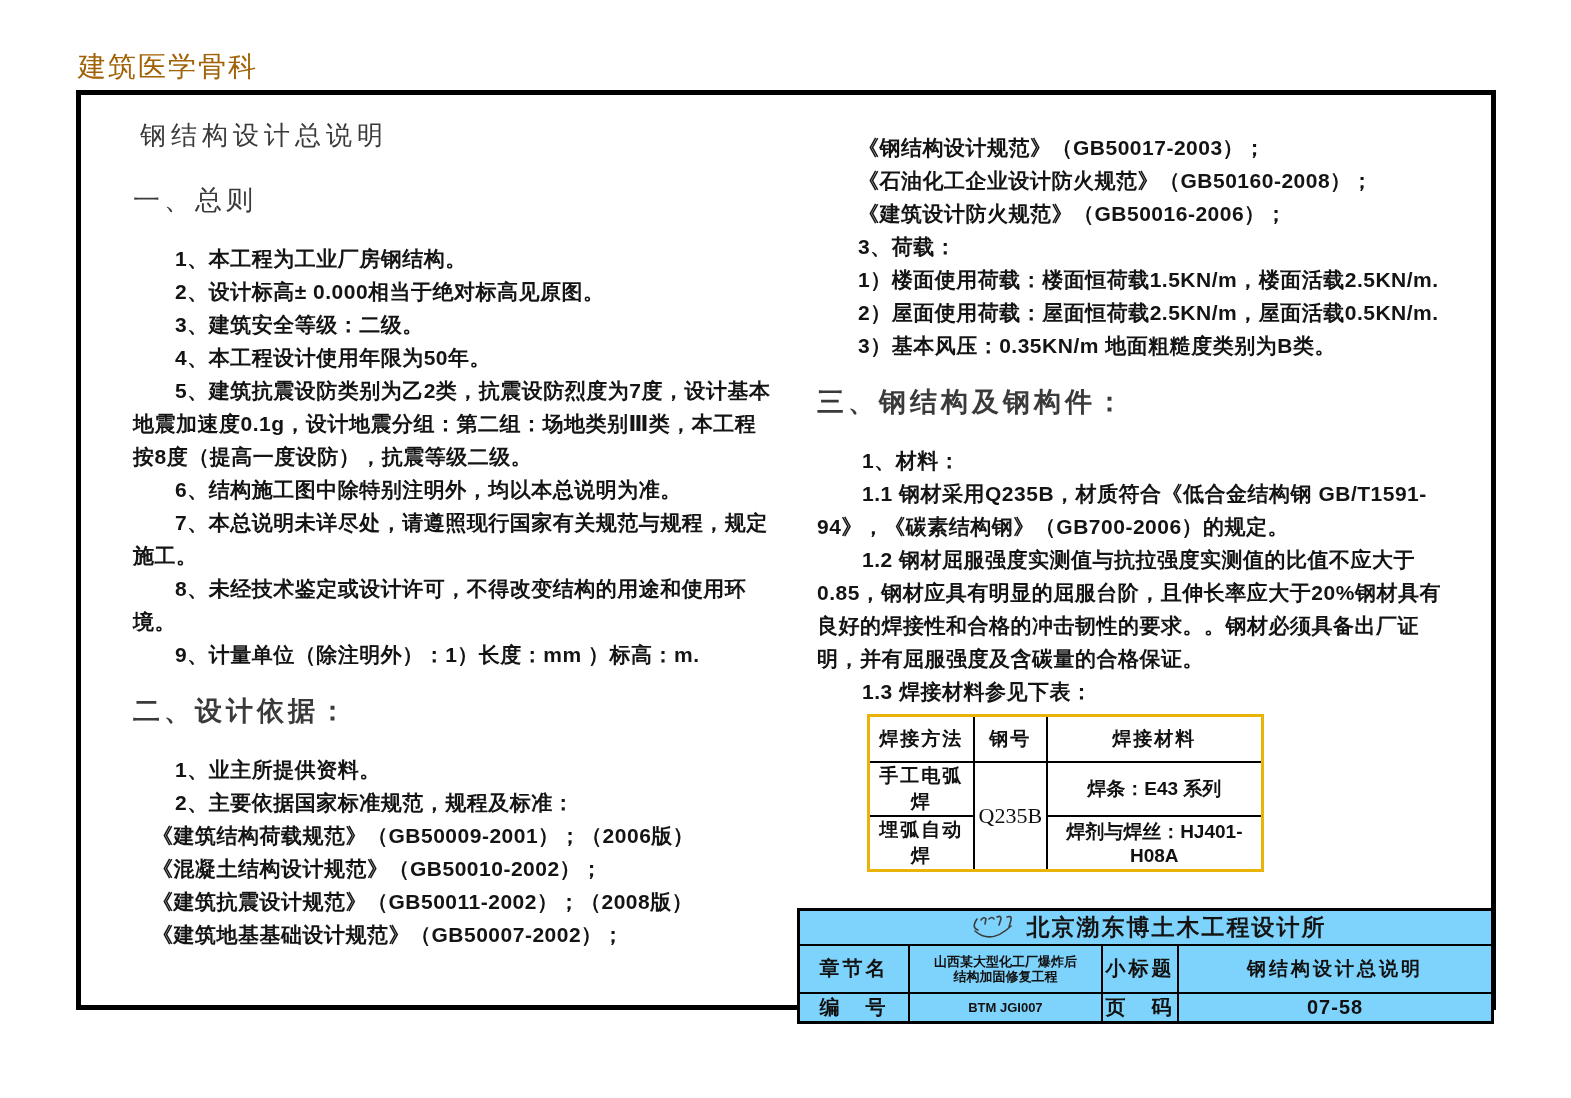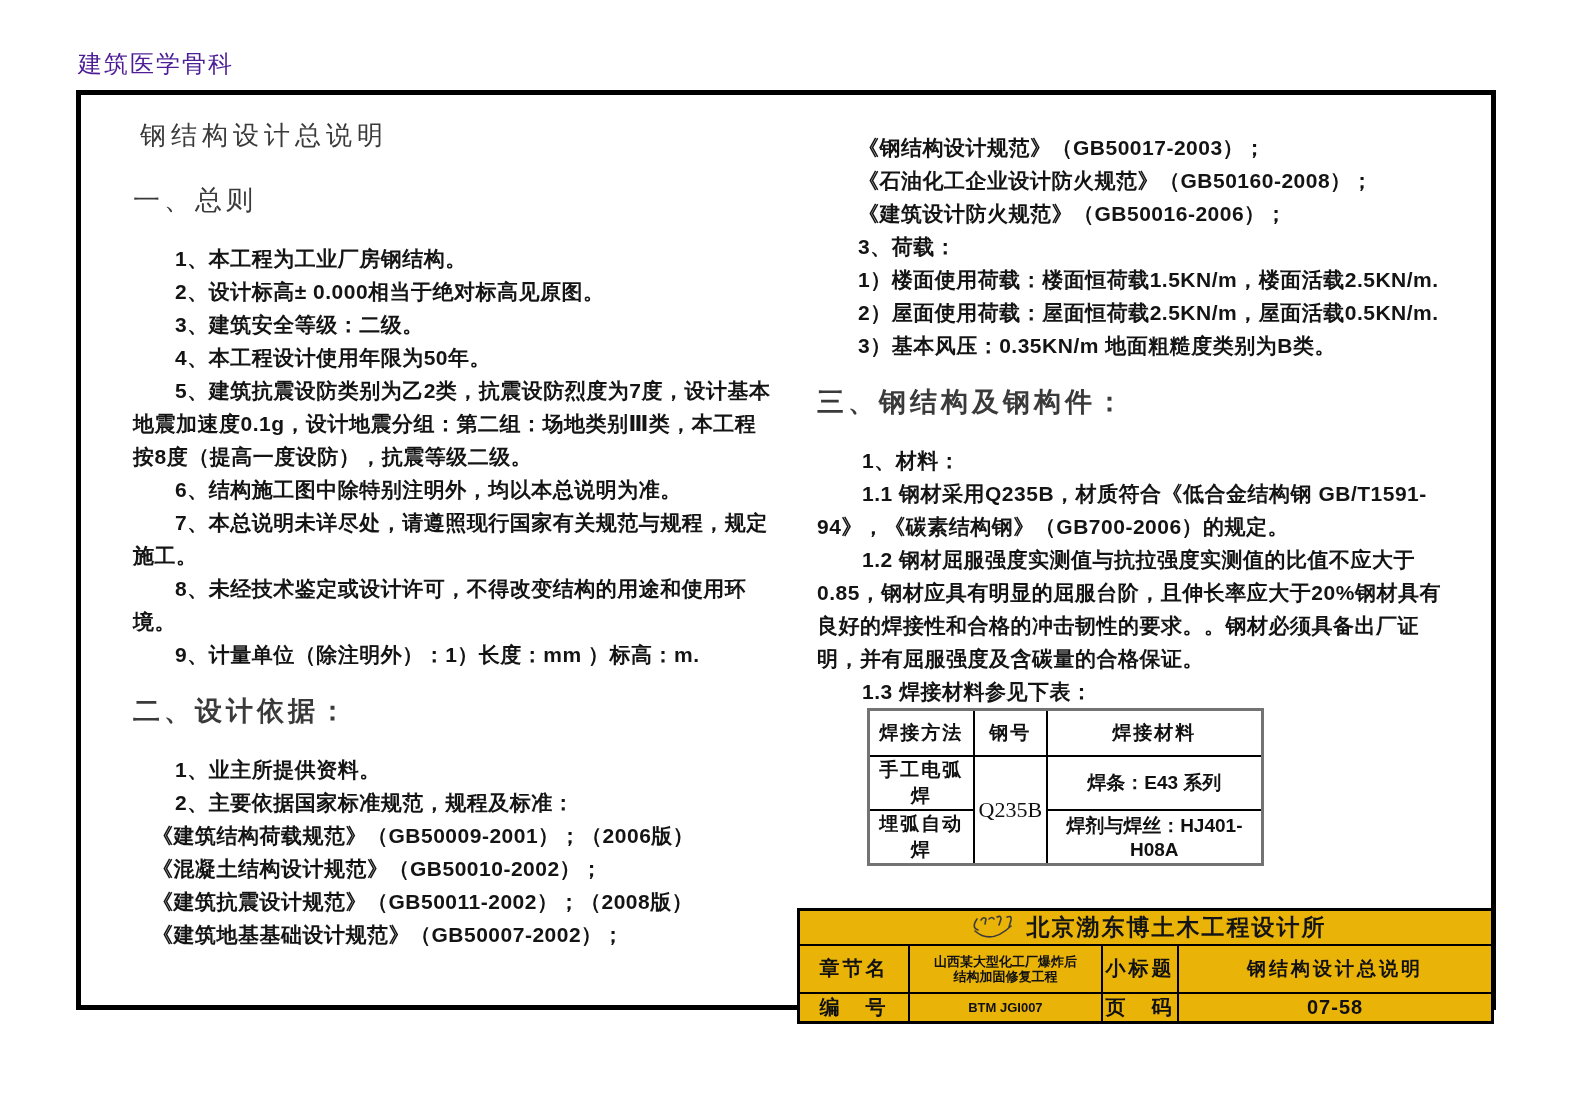--- a/index.html
+++ b/index.html
@@ -1,21 +1,21 @@
 <!DOCTYPE html>
 <html><head>
 <meta charset="utf-8">
 <style>
   html,body{margin:0;padding:0;background:#fff;}
   .page{position:relative;width:1571px;height:1098px;background:#ffffff;overflow:hidden;
         font-family:"Liberation Sans","DejaVu Sans",sans-serif;color:#111;}
 
   .watermark{position:absolute;left:78px;top:48px;
              font-family:Liberation Sans, sans-serif;
-             font-size:24px;color:#4c1d95;letter-spacing:2px;}
+             font-size:28px;color:#a16207;letter-spacing:2px;}
 
   .frame{position:absolute;left:76px;top:90px;width:1410px;height:910px;border:5px solid #000;}
 
   
   .col{position:absolute;}
   .col-left{left:133px;top:120px;width:680px;}
   .col-right{left:817px;top:131px;width:680px;}
 
   .line{font-size:21px;font-weight:bold;color:#141414;line-height:33px;
         white-space:nowrap;letter-spacing:0.5px;}
@@ -25,32 +25,32 @@
   .section{font-family:"Liberation Serif","DejaVu Serif",serif;font-weight:normal;
            color:#3a3a3a;font-size:27px;line-height:36px;letter-spacing:4px;
            white-space:nowrap;margin-bottom:24px;}
   .sec-gap{margin-top:22px;font-weight:bold;}
   .ind-item{padding-left:42px;}
   .ind-std{padding-left:19px;}
   .ind-r{padding-left:41px;}
   .ind-r-item{padding-left:45px;}
 
   
-  .weld-table{border-collapse:collapse;margin-left:50px;margin-top:0;
-              table-layout:fixed;border:3px solid #737373;}
+  .weld-table{border-collapse:collapse;margin-left:50px;margin-top:6px;
+              table-layout:fixed;border:3px solid #eab308;}
   .weld-table td,.weld-table th{border:2px solid #000;text-align:center;
               vertical-align:middle;padding:0 4px;}
   .weld-table th{font-size:19px;font-weight:bold;letter-spacing:2px;height:44px;}
   .wt-method{font-size:19px;font-weight:bold;letter-spacing:2px;height:45px;}
   .wt-steel{font-family:"Liberation Serif","DejaVu Serif",serif;font-size:22px;font-weight:normal;}
   .wt-material{font-size:19px;font-weight:bold;}
 
   
   .title-block{position:absolute;left:797px;top:908px;width:697px;height:99px;
-               border-collapse:collapse;table-layout:fixed;border:3px solid #000;background:#eab308;}
+               border-collapse:collapse;table-layout:fixed;border:3px solid #000;background:#7dd3fc;}
   .title-block td{border:2px solid #000;text-align:center;vertical-align:middle;padding:0;}
   .tb-institute{height:35px;}
   .tb-institute-inner{display:flex;align-items:center;justify-content:center;gap:10px;}
   .tb-institute-name{font-size:23px;font-weight:bold;letter-spacing:2px;color:#141414;}
   .tb-label{font-size:20px;font-weight:bold;letter-spacing:3px;}
   .tb-project{font-size:13px;font-weight:bold;line-height:15px;letter-spacing:0;}
   .tb-subtitle{font-size:19px;font-weight:bold;letter-spacing:3px;}
   .tb-code{font-size:13px;font-weight:bold;letter-spacing:0;}
   .tb-page{font-size:20px;font-weight:bold;letter-spacing:1px;}
   .row2{height:48px;font-family:Liberation Serif, serif;}

